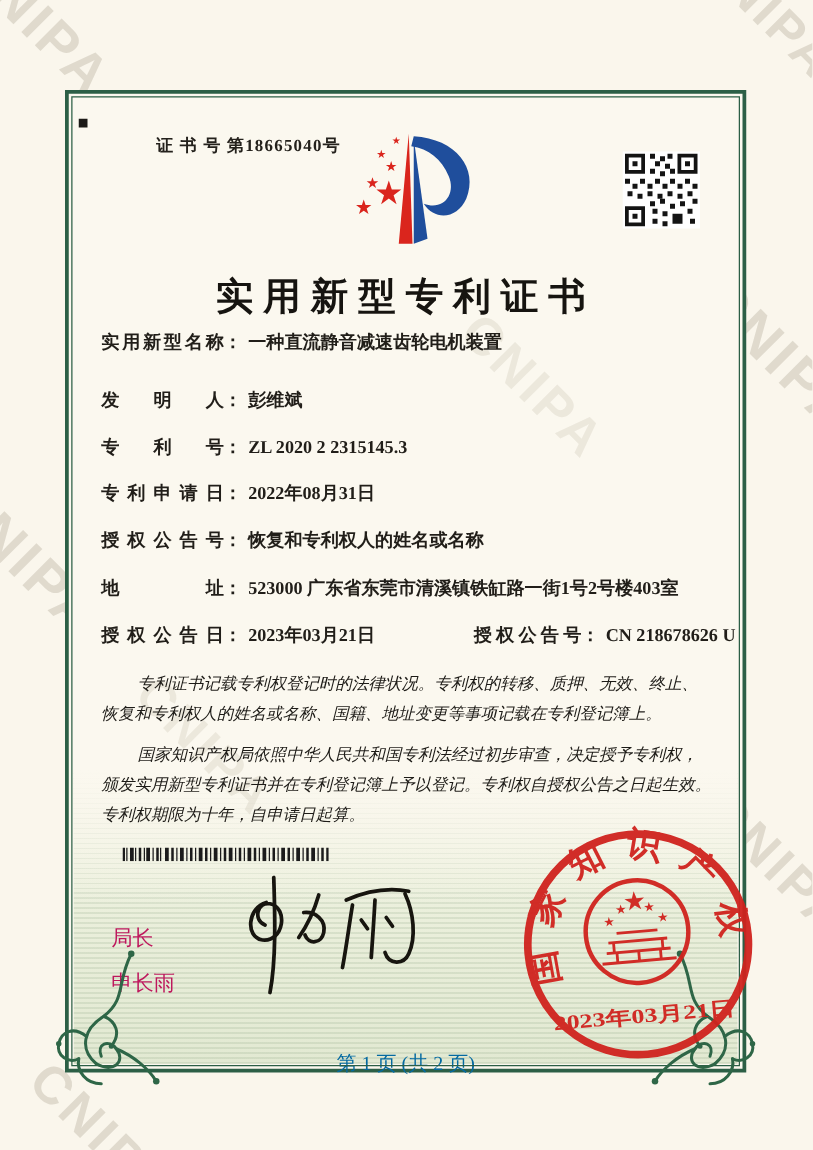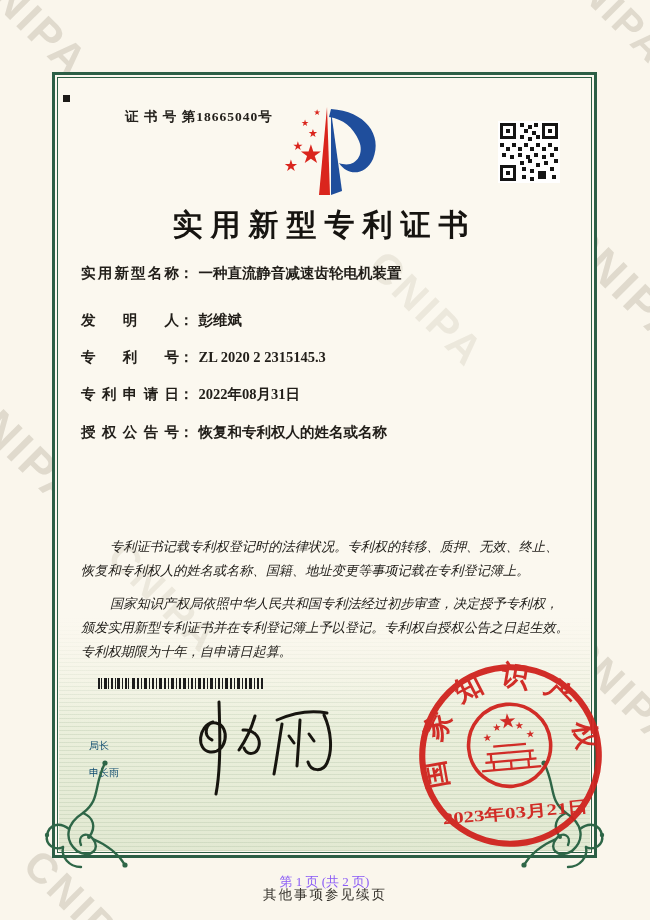--- a/index.html
+++ b/index.html
@@ -31,43 +31,43 @@
   .corner-mark{position:absolute;left:8px;top:20px;width:7px;height:7px;background:#1c1a17;z-index:2;}
   
   .flourish{position:absolute;z-index:5;width:104px;height:112px;}
   .fl-left{left:-14px;bottom:-16px;}
   .fl-right{right:-14px;bottom:-16px;transform:scaleX(-1);}
   
   .cert-no{position:absolute;left:26px;top:33px;font-size:13.5px;letter-spacing:1px;
            font-weight:600;z-index:2;margin-left:44px;}
   .logo{position:absolute;left:210px;top:28px;z-index:2;}
   .qr{position:absolute;left:443px;top:46px;z-index:2;}
-  .title{position:absolute;left:0;right:0;top:126px;margin:4px;text-align:center;
+  .title{position:absolute;left:0;right:0;top:126px;margin:16px;text-align:center;
          font-size:30px;font-weight:700;letter-spacing:8px;color:#161410;z-index:2;}
   
   .f-row{position:absolute;left:26px;white-space:nowrap;z-index:2;
          font-size:14.5px;font-weight:700;color:#211e19;}
   .f-label{display:inline-block;width:98px;text-align:justify;text-align-last:justify;}
   .f-label2{display:inline-block;width:86px;text-align:justify;text-align-last:justify;}
   .colon{margin-right:5px;}
   .r1{top:189px}.r2{top:236px}.r3{top:273px}.r4{top:310px}.r5{top:348px}.r6{top:386px}.r7{top:424px}
   .f-second{position:absolute;left:298px;top:0;}
   
   .paras{position:absolute;left:26px;right:24px;top:460px;z-index:2;}
   .paras p{margin:0 0 9px 0;font-style:italic;font-size:13.2px;line-height:1.82;
            text-indent:2.2em;color:#1d1b17;font-weight:500;}
   
   .barcode{position:absolute;left:43px;top:603px;z-index:2;}
   .director{position:absolute;left:34px;top:664px;z-index:2;
-            font-family:Liberation Mono, monospace;font-size:10px;color:#0c4a6e;}
+            font-family:Liberation Mono, monospace;font-size:17px;color:#be185d;}
   .director div{margin-bottom:13px;}
   .signature{position:absolute;left:128px;top:615px;z-index:2;}
   .seal{position:absolute;left:358px;top:583px;z-index:6;transform:rotate(-5deg);opacity:.95;}
   .page-num{position:absolute;left:0;right:0;top:766px;text-align:center;
-            font-size:13px;color:#8b5cf6;z-index:2;margin-top:32px;}
+            font-size:16px;color:#0369a1;z-index:2;}
   .footer-note{position:absolute;left:0;right:0;top:886px;text-align:center;
                font-size:13.5px;letter-spacing:2px;color:#33302a;}
 </style>
 </head>
 <body>
 
 <div class="page">
 
   <span class="wm wm1">CNIPA</span>
   <span class="wm wm2">CNIPA</span>
@@ -197,20 +197,29 @@
       <span class="f-label">发明人</span><span class="colon">：</span><span>彭维斌</span>
     </div>
     <div class="f-row r3">
       <span class="f-label">专利号</span><span class="colon">：</span><span>ZL 2020 2 2315145.3</span>
     </div>
     <div class="f-row r4">
       <span class="f-label">专利申请日</span><span class="colon">：</span><span>2022年08月31日</span>
     </div>
     <div class="f-row r5">
       <span class="f-label">授权公告号</span><span class="colon">：</span><span>恢复和专利权人的姓名或名称</span>
+    </div>
+    <div class="f-row r6">
+      <span class="f-label">地址</span><span class="colon">：</span><span>523000 广东省东莞市清溪镇铁缸路一街1号2号楼403室</span>
+    </div>
+    <div class="f-row r7">
+      <span class="f-label">授权公告日</span><span class="colon">：</span><span>2023年03月21日</span>
+      <span class="f-second">
+        <span class="f-label2">授权公告号</span><span class="colon">：</span><span>CN 218678626 U</span>
+      </span>
     </div>
 
     <div class="paras">
       <p>专利证书记载专利权登记时的法律状况。专利权的转移、质押、无效、终止、恢复和专利权人的姓名或名称、国籍、地址变更等事项记载在专利登记簿上。</p>
       <p>国家知识产权局依照中华人民共和国专利法经过初步审查，决定授予专利权，颁发实用新型专利证书并在专利登记簿上予以登记。专利权自授权公告之日起生效。专利权期限为十年，自申请日起算。</p>
     </div>
 
     <svg class="barcode" width="165" height="11" viewBox="0 0 165 11">
       <g fill="#1c1c1c">
         <rect x="0" width="2" height="11"></rect>
@@ -305,14 +314,13 @@
           <path d="M 78,100 V 108 M 95,100 V 108 M 112,100 V 108"></path>
           <path d="M 66,108 L 124,108"></path>
         </g>
       </g>
       <text x="95" y="156" text-anchor="middle" font-size="15.5" font-weight="bold" fill="#d0231e" textLength="142" lengthAdjust="spacingAndGlyphs" font-family="Liberation Serif, serif">2023年03月21日</text>
     </svg>
 
     <div class="page-num">第 1 页 (共 2 页)</div>
   </div>
 
-  <div class="footer-note">其他事项参见续页</div>
 </div>
 
 </body></html>

